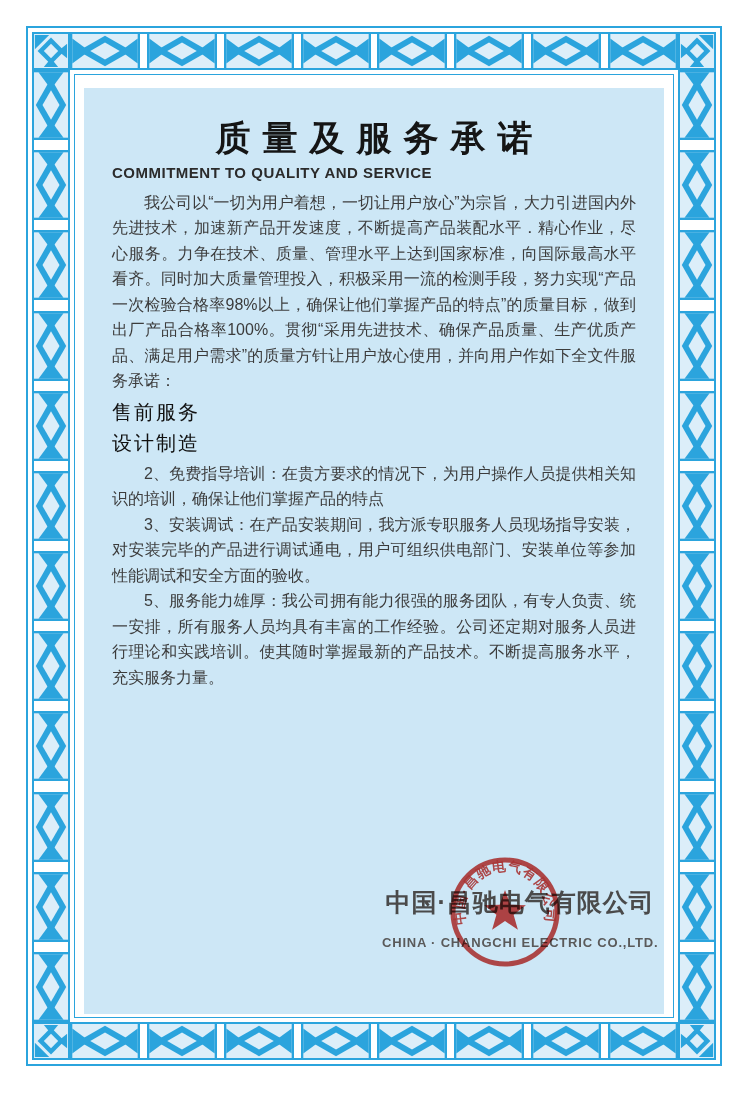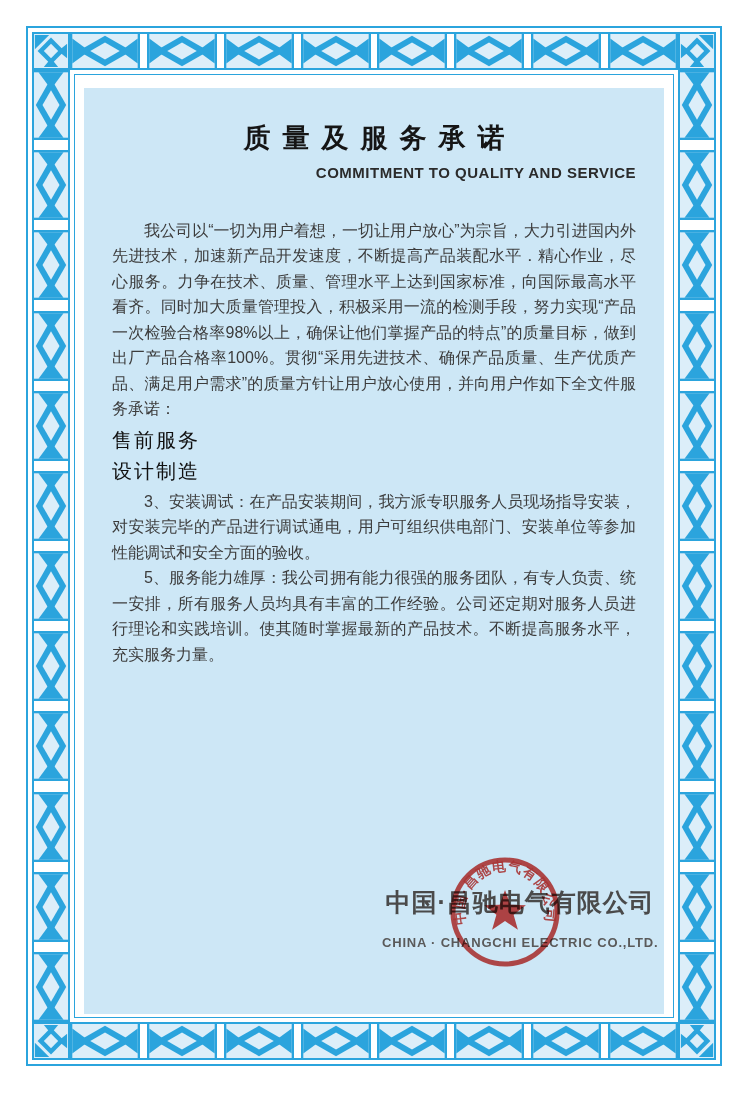--- a/index.html
+++ b/index.html
@@ -21,24 +21,24 @@
   .corner svg{display:block;}
   .corner-tl{left:32px;top:32px;}
   .corner-tr{right:32px;top:32px;transform:scaleX(-1);}
   .corner-bl{left:32px;bottom:50px;transform:scaleY(-1);}
   .corner-br{right:32px;bottom:50px;transform:rotate(180deg);}
   .band svg{flex:0 0 auto;}
   
   .panel{position:absolute;left:84px;right:84px;top:88px;bottom:96px;
     background:#CDE7F6;overflow:hidden;}
   .text-col{padding:20px 28px 0 28px;color:#3C3C3C;font-size:16px;line-height:25.5px;}
-  .doc-title{margin-top:10px;text-align:center;color:#151515;font-size:27px;
+  .doc-title{margin-top:10px;text-align:center;color:#151515;font-size:35px;
     font-weight:bold;letter-spacing:12px;text-indent:12px;line-height:40px;}
-  .doc-subtitle{text-align:right;color:#2b2b2b;font-size:15px;font-weight:bold;
-    letter-spacing:0.5px;margin-top:2px;margin-bottom:32px;}
+  .doc-subtitle{text-align:left;color:#2b2b2b;font-size:15px;font-weight:bold;
+    letter-spacing:0.5px;margin-top:2px;margin-bottom:4px;}
   p.body{margin:0;text-align:justify;text-indent:2em;}
   .sec-heading{color:#111;font-size:20px;font-weight:normal;margin:6px 0 4px 0;letter-spacing:2px;}
   
   .footer{position:absolute;left:298px;top:798px;text-align:center;z-index:1;}
   .company-cn{color:#4a4a4a;font-size:25px;font-weight:bold;letter-spacing:1px;white-space:nowrap;}
   .company-en{color:#5a5a5a;font-size:13px;font-weight:bold;letter-spacing:0.8px;white-space:nowrap;margin-top:16px;}
   .seal{position:absolute;left:365px;top:768px;width:112px;height:112px;z-index:2;
     mix-blend-mode:multiply;opacity:0.92;}
 </style>
 </head>
@@ -460,20 +460,21 @@
   <div class="panel">
     <div class="text-col">
       <div class="doc-title">质量及服务承诺</div>
       <div class="doc-subtitle">COMMITMENT TO QUALITY AND SERVICE</div>
 
       <p class="body">我公司以“一切为用户着想，一切让用户放心”为宗旨，大力引进国内外先进技术，加速新产品开发速度，不断提高产品装配水平．精心作业，尽心服务。力争在技术、质量、管理水平上达到国家标准，向国际最高水平看齐。同时加大质量管理投入，积极采用一流的检测手段，努力实现“产品一次检验合格率98%以上，确保让他们掌握产品的特点”的质量目标，做到出厂产品合格率100%。贯彻“采用先进技术、确保产品质量、生产优质产品、满足用户需求”的质量方针让用户放心使用，并向用户作如下全文件服务承诺：</p>
 
       <div class="sec-heading">售前服务</div>
 
       <div class="sec-heading">设计制造</div>
+      <p class="body">2、免费指导培训：在贵方要求的情况下，为用户操作人员提供相关知识的培训，确保让他们掌握产品的特点</p>
       <p class="body">3、安装调试：在产品安装期间，我方派专职服务人员现场指导安装，对安装完毕的产品进行调试通电，用户可组织供电部门、安装单位等参加性能调试和安全方面的验收。</p>
       <p class="body">5、服务能力雄厚：我公司拥有能力很强的服务团队，有专人负责、统一安排，所有服务人员均具有丰富的工作经验。公司还定期对服务人员进行理论和实践培训。使其随时掌握最新的产品技术。不断提高服务水平，充实服务力量。</p>
 
     </div>
 
     <div class="footer">
       <div class="company-cn">中国·昌驰电气有限公司</div>
       <div class="company-en">CHINA · CHANGCHI ELECTRIC CO.,LTD.</div>
     </div>
 

